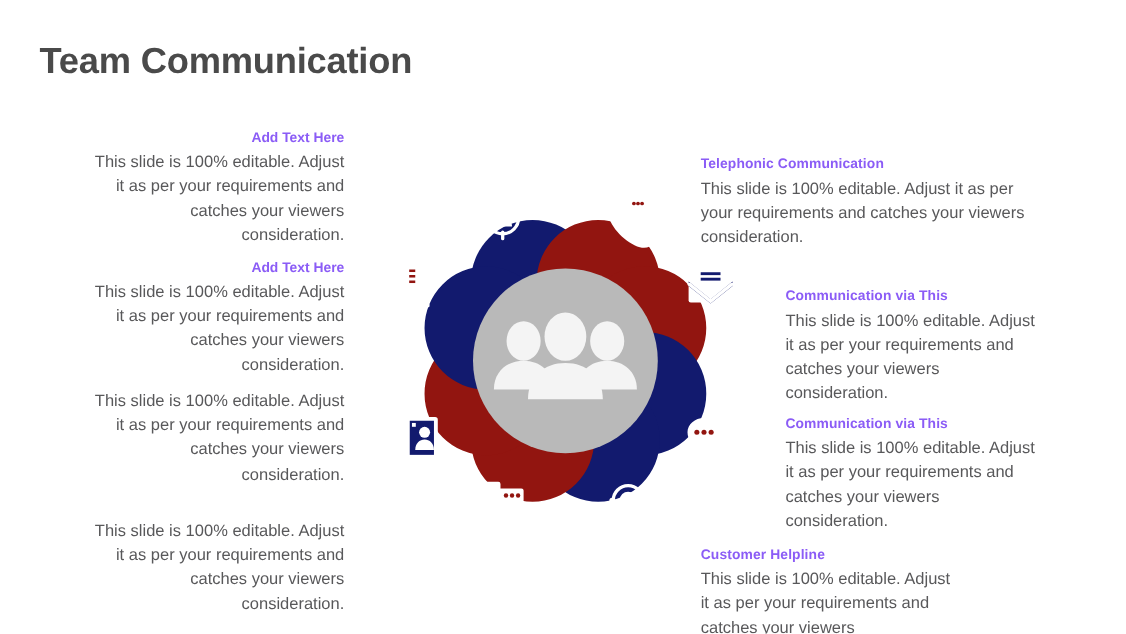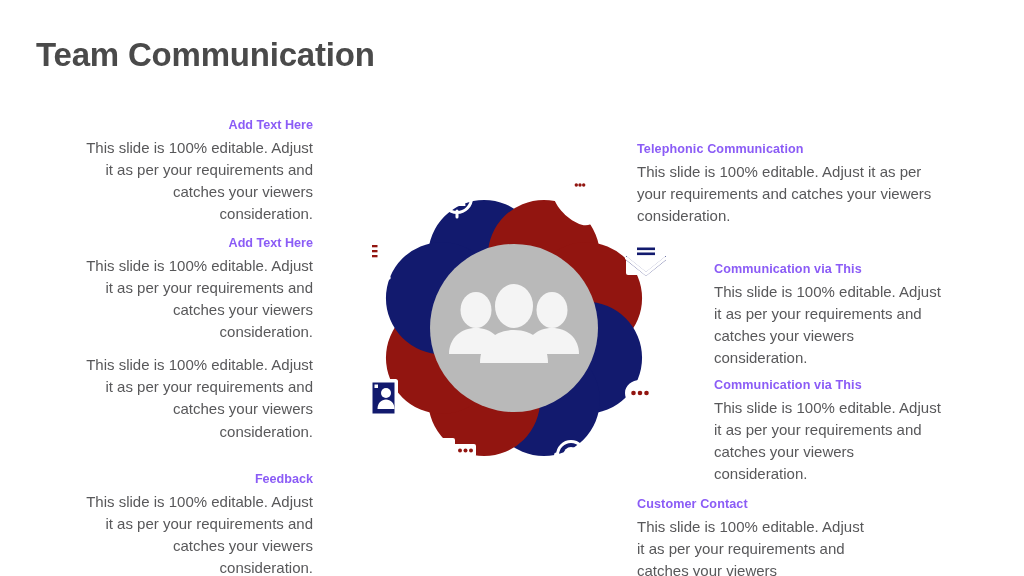--- a/index.html
+++ b/index.html
@@ -64,41 +64,40 @@
   <div class="block left b-ml">
     <div class="hd">Add Text Here</div>
     <div class="bd">This slide is 100% editable. Adjust it as per your requirements and catches your viewers consideration.</div>
   </div>
 
   <div class="block left b-bl">
     <div class="bd">This slide is 100% editable. Adjust it as per your requirements and catches your viewers consideration.</div>
   </div>
 
   <div class="block left b-fl">
-    <div class="hd">Feedback</div>
     <div class="bd">This slide is 100% editable. Adjust it as per your requirements and catches your viewers consideration.</div>
   </div>
 
   <div class="block right b-tr">
     <div class="hd">Telephonic Communication</div>
     <div class="bd">This slide is 100% editable. Adjust it as per your requirements and catches your viewers consideration.</div>
   </div>
 
   <div class="block right b-er">
     <div class="hd">Communication  via This</div>
     <div class="bd">This slide is 100% editable. Adjust it as per your requirements and catches your viewers consideration.</div>
   </div>
 
   <div class="block right b-cr">
     <div class="hd">Communication via This</div>
     <div class="bd">This slide is 100% editable. Adjust it as per your requirements and catches your viewers consideration.</div>
   </div>
 
   <div class="block right b-hr">
-    <div class="hd">Customer Contact</div>
+    <div class="hd">Customer Helpline</div>
     <div class="bd">This slide is 100% editable. Adjust it as per your requirements and catches your viewers consideration.</div>
   </div>
 
   <div id="flower">
     <svg viewBox="0 0 372 400" xmlns="http://www.w3.org/2000/svg">
       <defs>
 
         <g id="petal-shape">
           <path d="M 186,200
                    L 141,140

